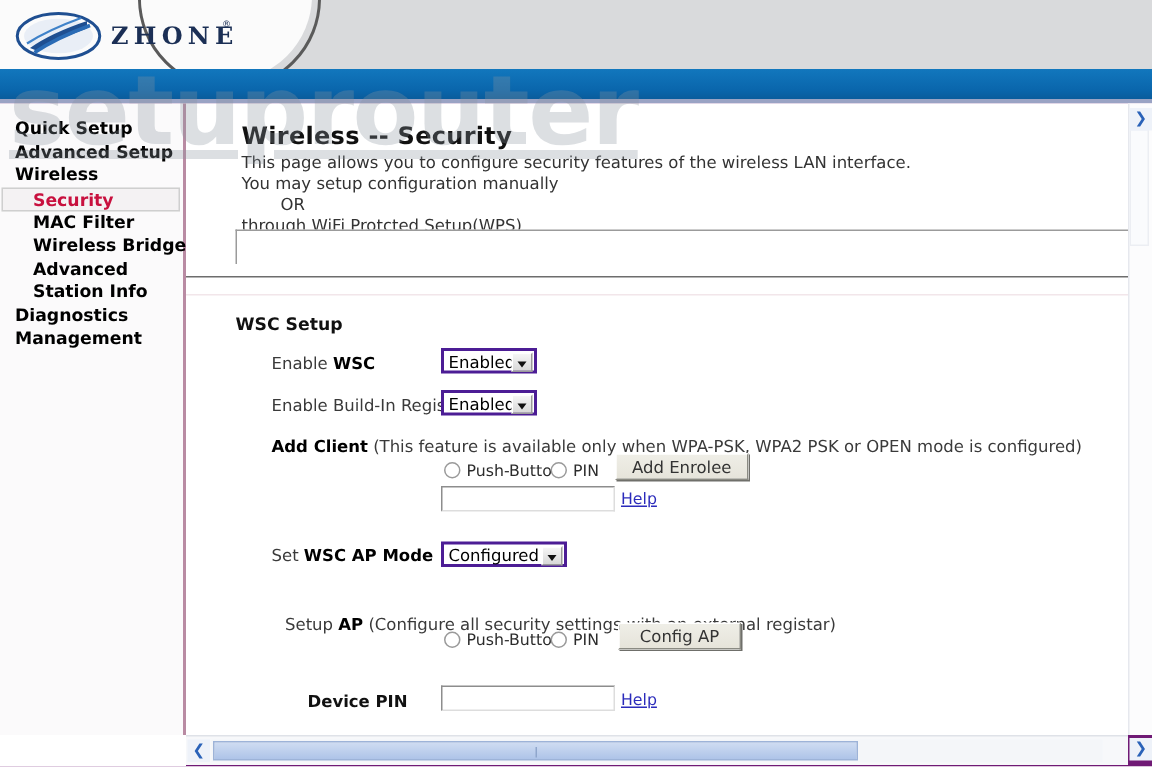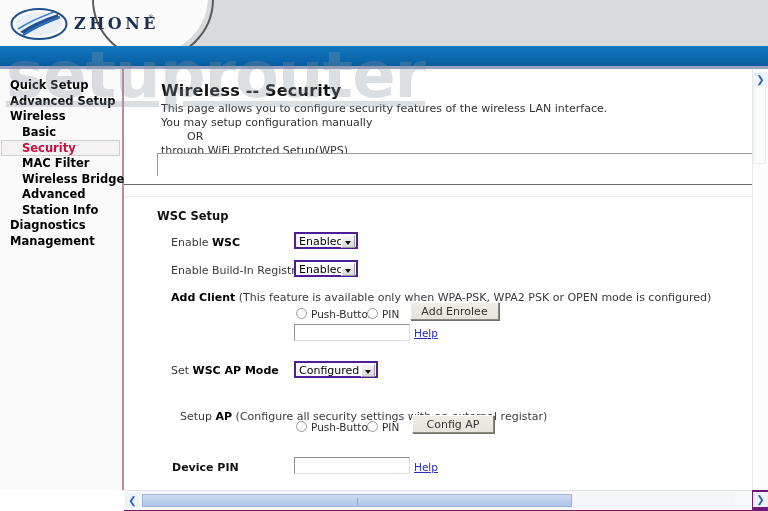--- a/index.html
+++ b/index.html
@@ -163,20 +163,21 @@
   .sect-title {
     position: absolute; left: 33px; top: 140px;
     font-size: 11.5px; font-weight: bold; color: #111;
   }
 
   .row-label {
     position: absolute;
     font-size: 11px;
     color: #3a3a3a;
     white-space: nowrap;
+    margin-left: 10px;
   }
   .row-label b { color: #000; }
 
   
   .sel {
     position: absolute;
     height: 17px;
     border: 2px solid #4c1d95;
     background: #ffffff;
     box-sizing: border-box;
@@ -352,21 +353,20 @@
 
   <div class="watermark">setuprouter</div>
 
   <div class="page">
 
     <div class="sidebar">
       <div class="nav">
         <div class="nav-item">Quick Setup</div>
         <div class="nav-item">Advanced Setup</div>
         <div class="nav-item">Wireless</div>
-        <div class="nav-item level2">Basic</div>
         <div class="nav-item level2 selected">Security</div>
         <div class="nav-item level2">MAC Filter</div>
         <div class="nav-item level2">Wireless Bridge</div>
         <div class="nav-item level2">Advanced</div>
         <div class="nav-item level2">Station Info</div>
         <div class="nav-item">Diagnostics</div>
         <div class="nav-item">Management</div>
       </div>
     </div>
 
@@ -422,21 +422,21 @@
 
       <div class="row-label" style="left:56px; top:341px;">
         <span>Setup </span><b>AP</b><span> (Configure all security settings with an external registar)</span>
       </div>
       <div class="radio" style="left:172px; top:352px;"></div>
       <div class="radio-label" style="left:187px; top:352px;">Push-Button</div>
       <div class="radio" style="left:243px; top:352px;"></div>
       <div class="radio-label" style="left:258px; top:352px;">PIN</div>
       <div class="btn" style="left:288px; top:346px; width:82px; height:18px;">Config AP</div>
 
-      <div class="row-label" style="left:48px; top:392px; font-weight:bold; color:#111;">Device PIN</div>
+      <div class="row-label" style="left:71px; top:392px; font-weight:bold; color:#111;">Device PIN</div>
       <div class="tinput" style="left:170px; top:388px; width:116px;"></div>
       <div class="helplink" style="left:290px; top:392px;">Help</div>
 
     </div>
   </div>
 
   <div class="page-rule"></div>
   <div class="page-rule2"></div>
 
   <div class="vscroll"></div>

